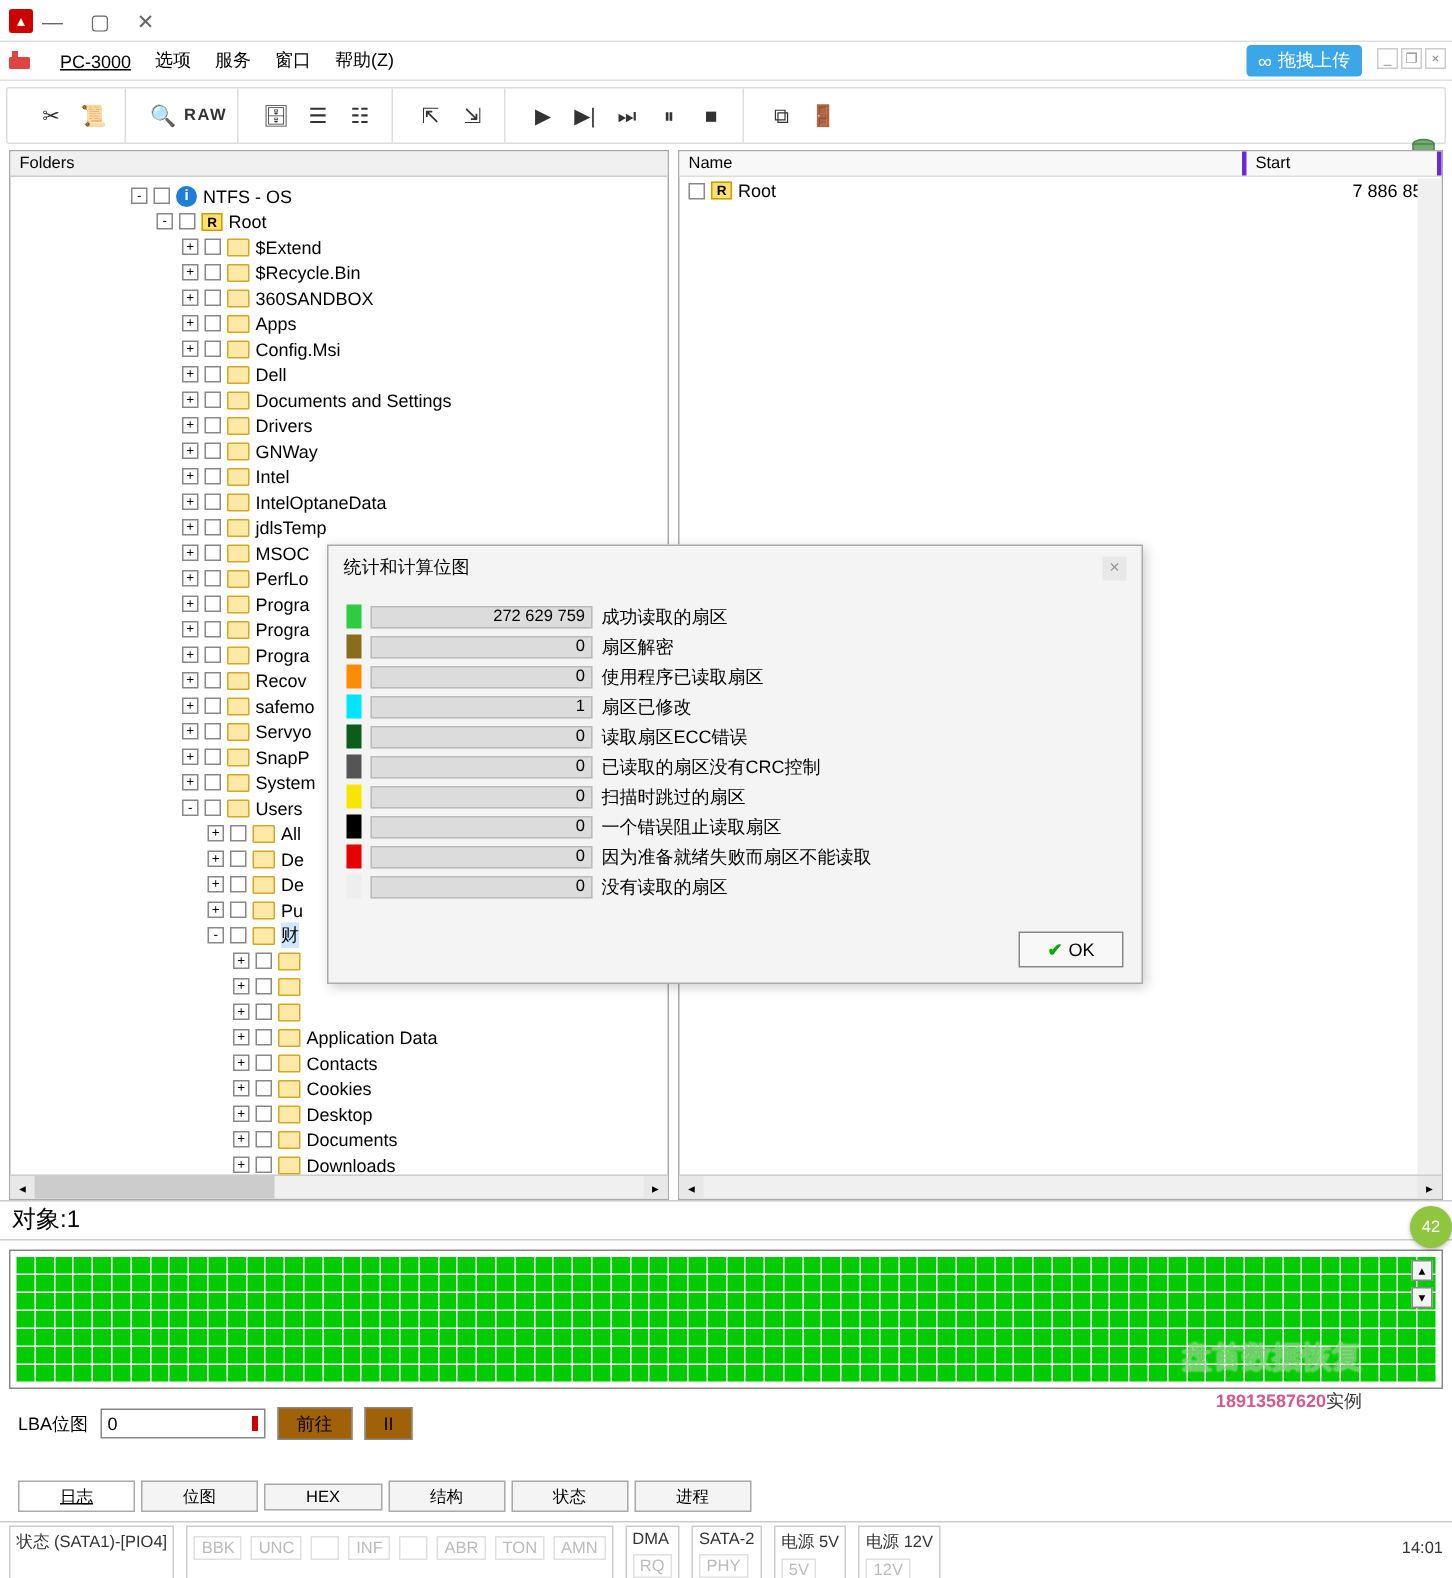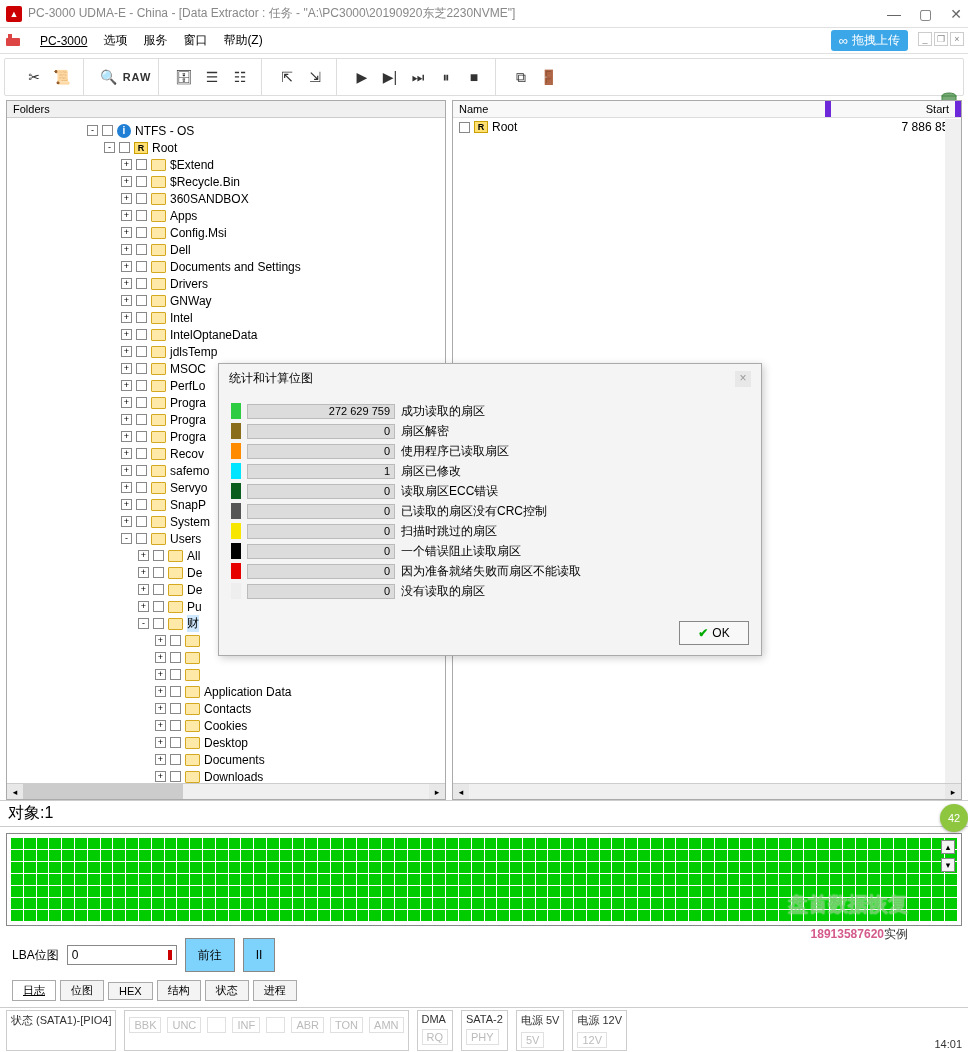--- a/index.html
+++ b/index.html
@@ -30,21 +30,21 @@
 .tb-raw { font-weight: bold; font-size: 11px; letter-spacing: 1px; }
 
 
 .main-split { display: flex; height: 700px; padding: 0 6px; gap: 6px; }
 .left-pane, .right-pane { border: 1px solid #aaa; position: relative; background: #fff; }
 .left-pane { flex: 0 0 440px; display: flex; flex-direction: column; }
 .right-pane { flex: 1; display: flex; flex-direction: column; }
 
 .pane-header { background: #f0f0f0; border-bottom: 1px solid #ccc; padding: 2px 6px; font-size: 11px; }
 .col-headers { display: flex; background: #f8f8f8; border-bottom: 1px solid #ddd; }
-.col-headers .col { padding: 2px 6px; border-right: 6px solid #6d28d9; font-size: 11px; }
+.col-headers .col { padding: 2px 6px; border-right: 3px solid #6d28d9; font-size: 11px; }
 
 
 .tree-body { flex: 1; overflow: auto; padding: 4px 0; }
 .tree-node { display: flex; align-items: center; height: 17px; white-space: nowrap; }
 .tree-node .exp { width: 11px; height: 11px; border: 1px solid #888; text-align: center; line-height: 9px; font-size: 9px; margin-right: 4px; cursor: default; background:#fff;}
 .tree-node .chk { width: 11px; height: 11px; border: 1px solid #888; margin-right: 4px; background:#fff;}
 .tree-node .folder { width: 15px; height: 12px; background: #ffe9a8; border: 1px solid #d4a820; border-radius: 1px; margin-right: 4px; }
 .tree-node .info-icon { width: 14px; height: 14px; border-radius: 50%; background: #1e7fd4; color: #fff; font-size: 10px; font-weight: bold; text-align: center; line-height: 14px; margin-right: 4px; }
 .tree-node .r-icon { width: 14px; height: 12px; background: #ffe070; border: 1px solid #c9a000; text-align: center; font-size: 9px; font-weight: bold; line-height: 11px; margin-right: 4px; }
 .tree-node .label { font-size: 12px; }
@@ -83,24 +83,24 @@
 .status-row { padding: 2px 8px; border-top: 1px solid #ccc; border-bottom: 1px solid #ccc; font-size: 16px; }
 .sector-map-wrap { margin: 6px; border: 1px solid #888; padding: 4px; position: relative; }
 .sector-map { display: grid; grid-template-columns: repeat(74, 1fr); gap: 1px; }
 .sector-cell { height: 11px; background: #0c0; }
 .map-arrows { position: absolute; right: 6px; top: 6px; display: flex; flex-direction: column; gap: 4px; }
 .map-arrows span { width: 14px; height: 14px; border: 1px solid #888; text-align: center; font-size: 9px; line-height: 12px; background: #f4f4f4; }
 
 .lba-row { display: flex; align-items: center; gap: 8px; padding: 6px 12px; }
 .lba-input { width: 110px; height: 20px; border: 1px solid #888; padding: 0 4px; background:#fff; display:flex; align-items:center; justify-content:space-between;}
 .lba-input .ind { width:4px; height:10px; background:#c00; }
-.goto-btn, .pause-btn { height: 34px; padding: 0 12px; border: 1px solid #888; background: #7dd3fc; }
+.goto-btn, .pause-btn { height: 22px; padding: 0 12px; border: 1px solid #888; background: #a16207; }
 
 .tabs-row { display: flex; gap: 4px; padding: 2px 12px 6px; align-items: center; }
-.tab { padding: 2px 10px; border: 1px solid #aaa; background: #f4f4f4; font-size: 11px; }
+.tab { padding: 2px 27px; border: 1px solid #aaa; background: #f4f4f4; font-size: 11px; margin-top: 19px; }
 .tab.active { background: #fff; text-decoration: underline; }
 
 
 .bottom-panels { display: flex; border-top: 1px solid #ccc; padding: 2px 6px; gap: 8px; }
 .bp { border: 1px solid #ccc; padding: 2px 4px; }
 .bp .bp-title { font-size: 11px; color: #333;}
 .bp .bp-cells { display: flex; gap: 6px; margin-top: 4px; }
 .bp .bp-cell { font-size: 11px; color: #bbb; border: 1px solid #e0e0e0; padding: 1px 4px; }
 
 
@@ -108,28 +108,27 @@
 .right-sidebar .sb-icon { width: 20px; height: 18px; position: relative; }
 
 
 .round-badge { position: absolute; right: 0; top: 804px; width: 28px; height: 28px; border-radius: 50%; background: #8ec63f; color: #fff; font-size: 11px; text-align: center; line-height: 28px; box-shadow: 0 1px 3px rgba(0,0,0,.3); z-index:200;}
 
 
 .watermark { position: absolute; right: 60px; bottom: 108px; text-align: right; z-index: 50; }
 .watermark .wm1 { font-size: 20px; color: #9bd08f; font-weight: bold; text-shadow: 0 0 2px #fff; opacity: .7; }
 .watermark .wm2 { font-size: 22px; color: #d45a8c; font-weight: bold; text-shadow: 0 0 2px #fff; }
 
-.clock { position: absolute; right: 6px; bottom: 2px; font-size: 11px; color: #333; }
+.clock { position: absolute; right: 6px; bottom: 14px; font-size: 11px; color: #333; }
 </style>
 </head>
 <body>
 
 <div class="titlebar">
   <span class="app-icon">▲</span>
-  <span class="title-text">PC-3000 UDMA-E - China - [Data Extractor : 任务 - "A:\PC3000\20190920东芝2230NVME"]</span>
   <div class="win-controls">
     <span>—</span>
     <span>▢</span>
     <span>✕</span>
   </div>
 </div>
 
 <div class="menubar">
   <span class="menu-icon">
     <svg width="18" height="14">
@@ -439,21 +438,21 @@
     <div class="hscroll">
       <span class="arrow" style="left:0">◂</span>
       <span class="thumb" style="left:16px; width:160px"></span>
       <span class="arrow" style="right:0">▸</span>
     </div>
   </div>
 
   <div class="right-pane">
     <div class="col-headers">
       <div class="col" style="flex:1">Name</div>
-      <div class="col" style="width:130px; text-align:right">Start</div>
+      <div class="col" style="width:130px; text-align:left">Start</div>
     </div>
     <div class="file-row">
       <span class="chk"></span>
       <span class="r-icon">R</span>
       <span style="flex:1">Root</span>
       <span style="width:120px; text-align:right">7 886 858</span>
     </div>
     <div class="vscroll-stub"></div>
     <div style="flex:1"></div>
     <div class="hscroll">

